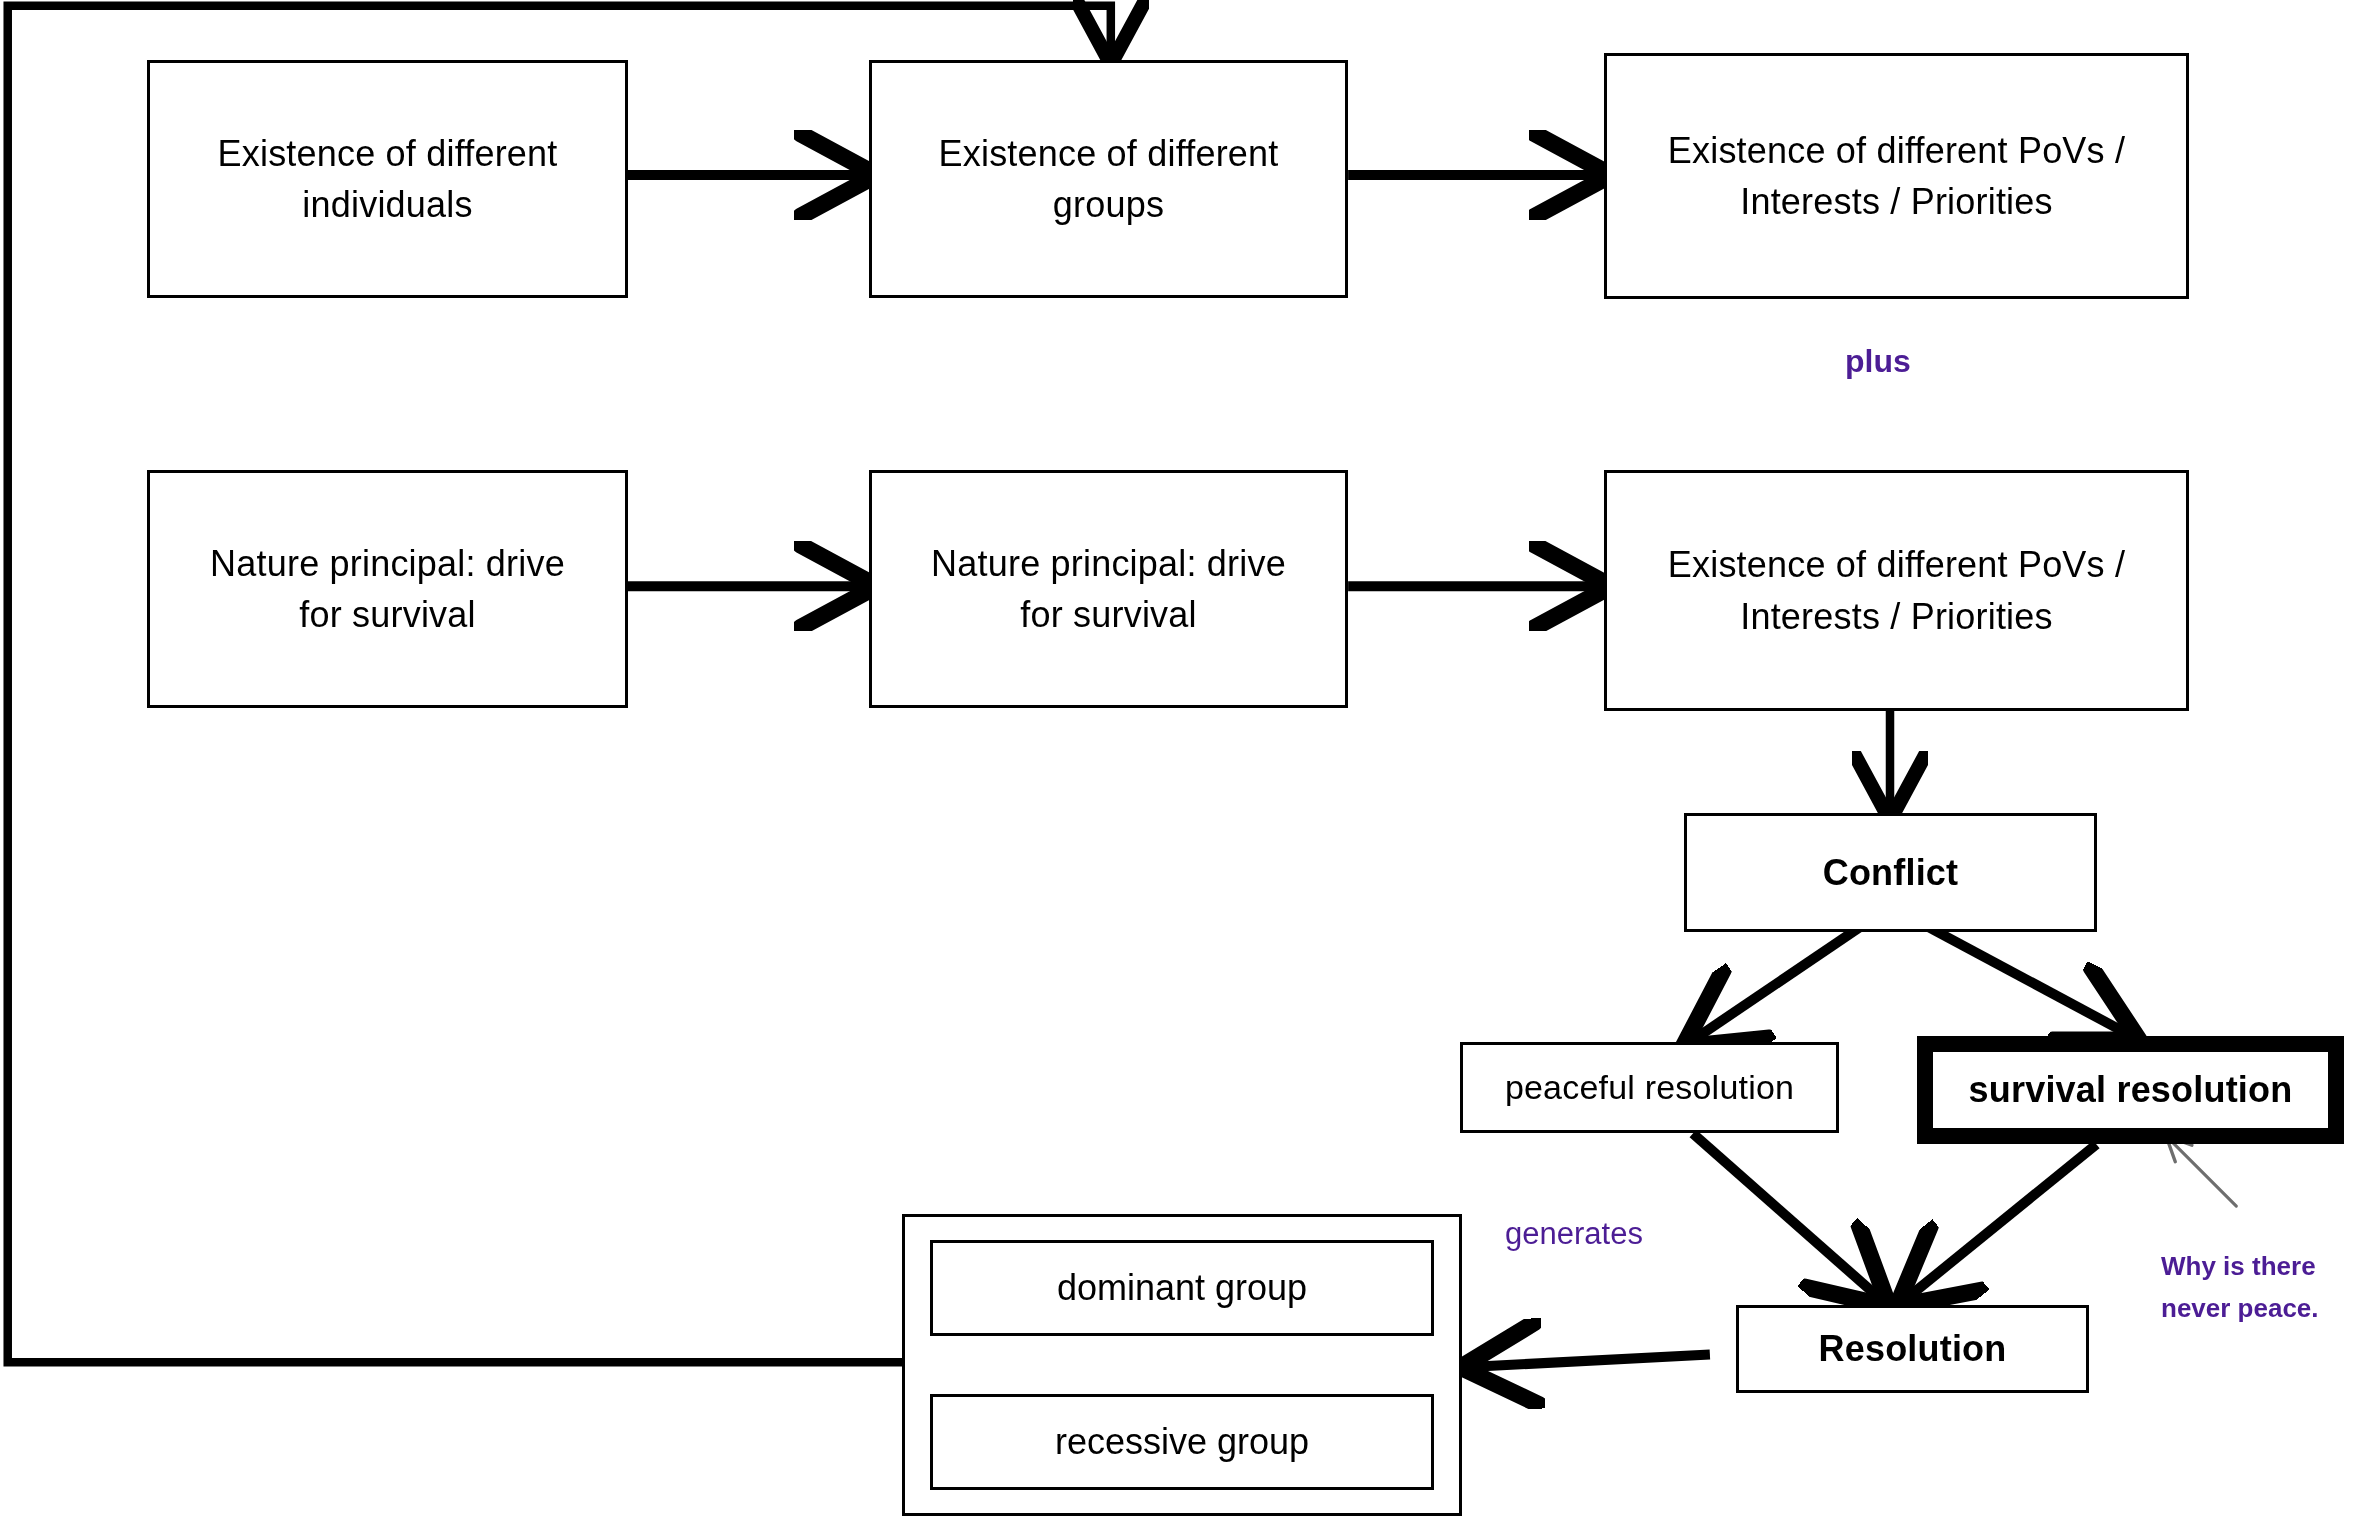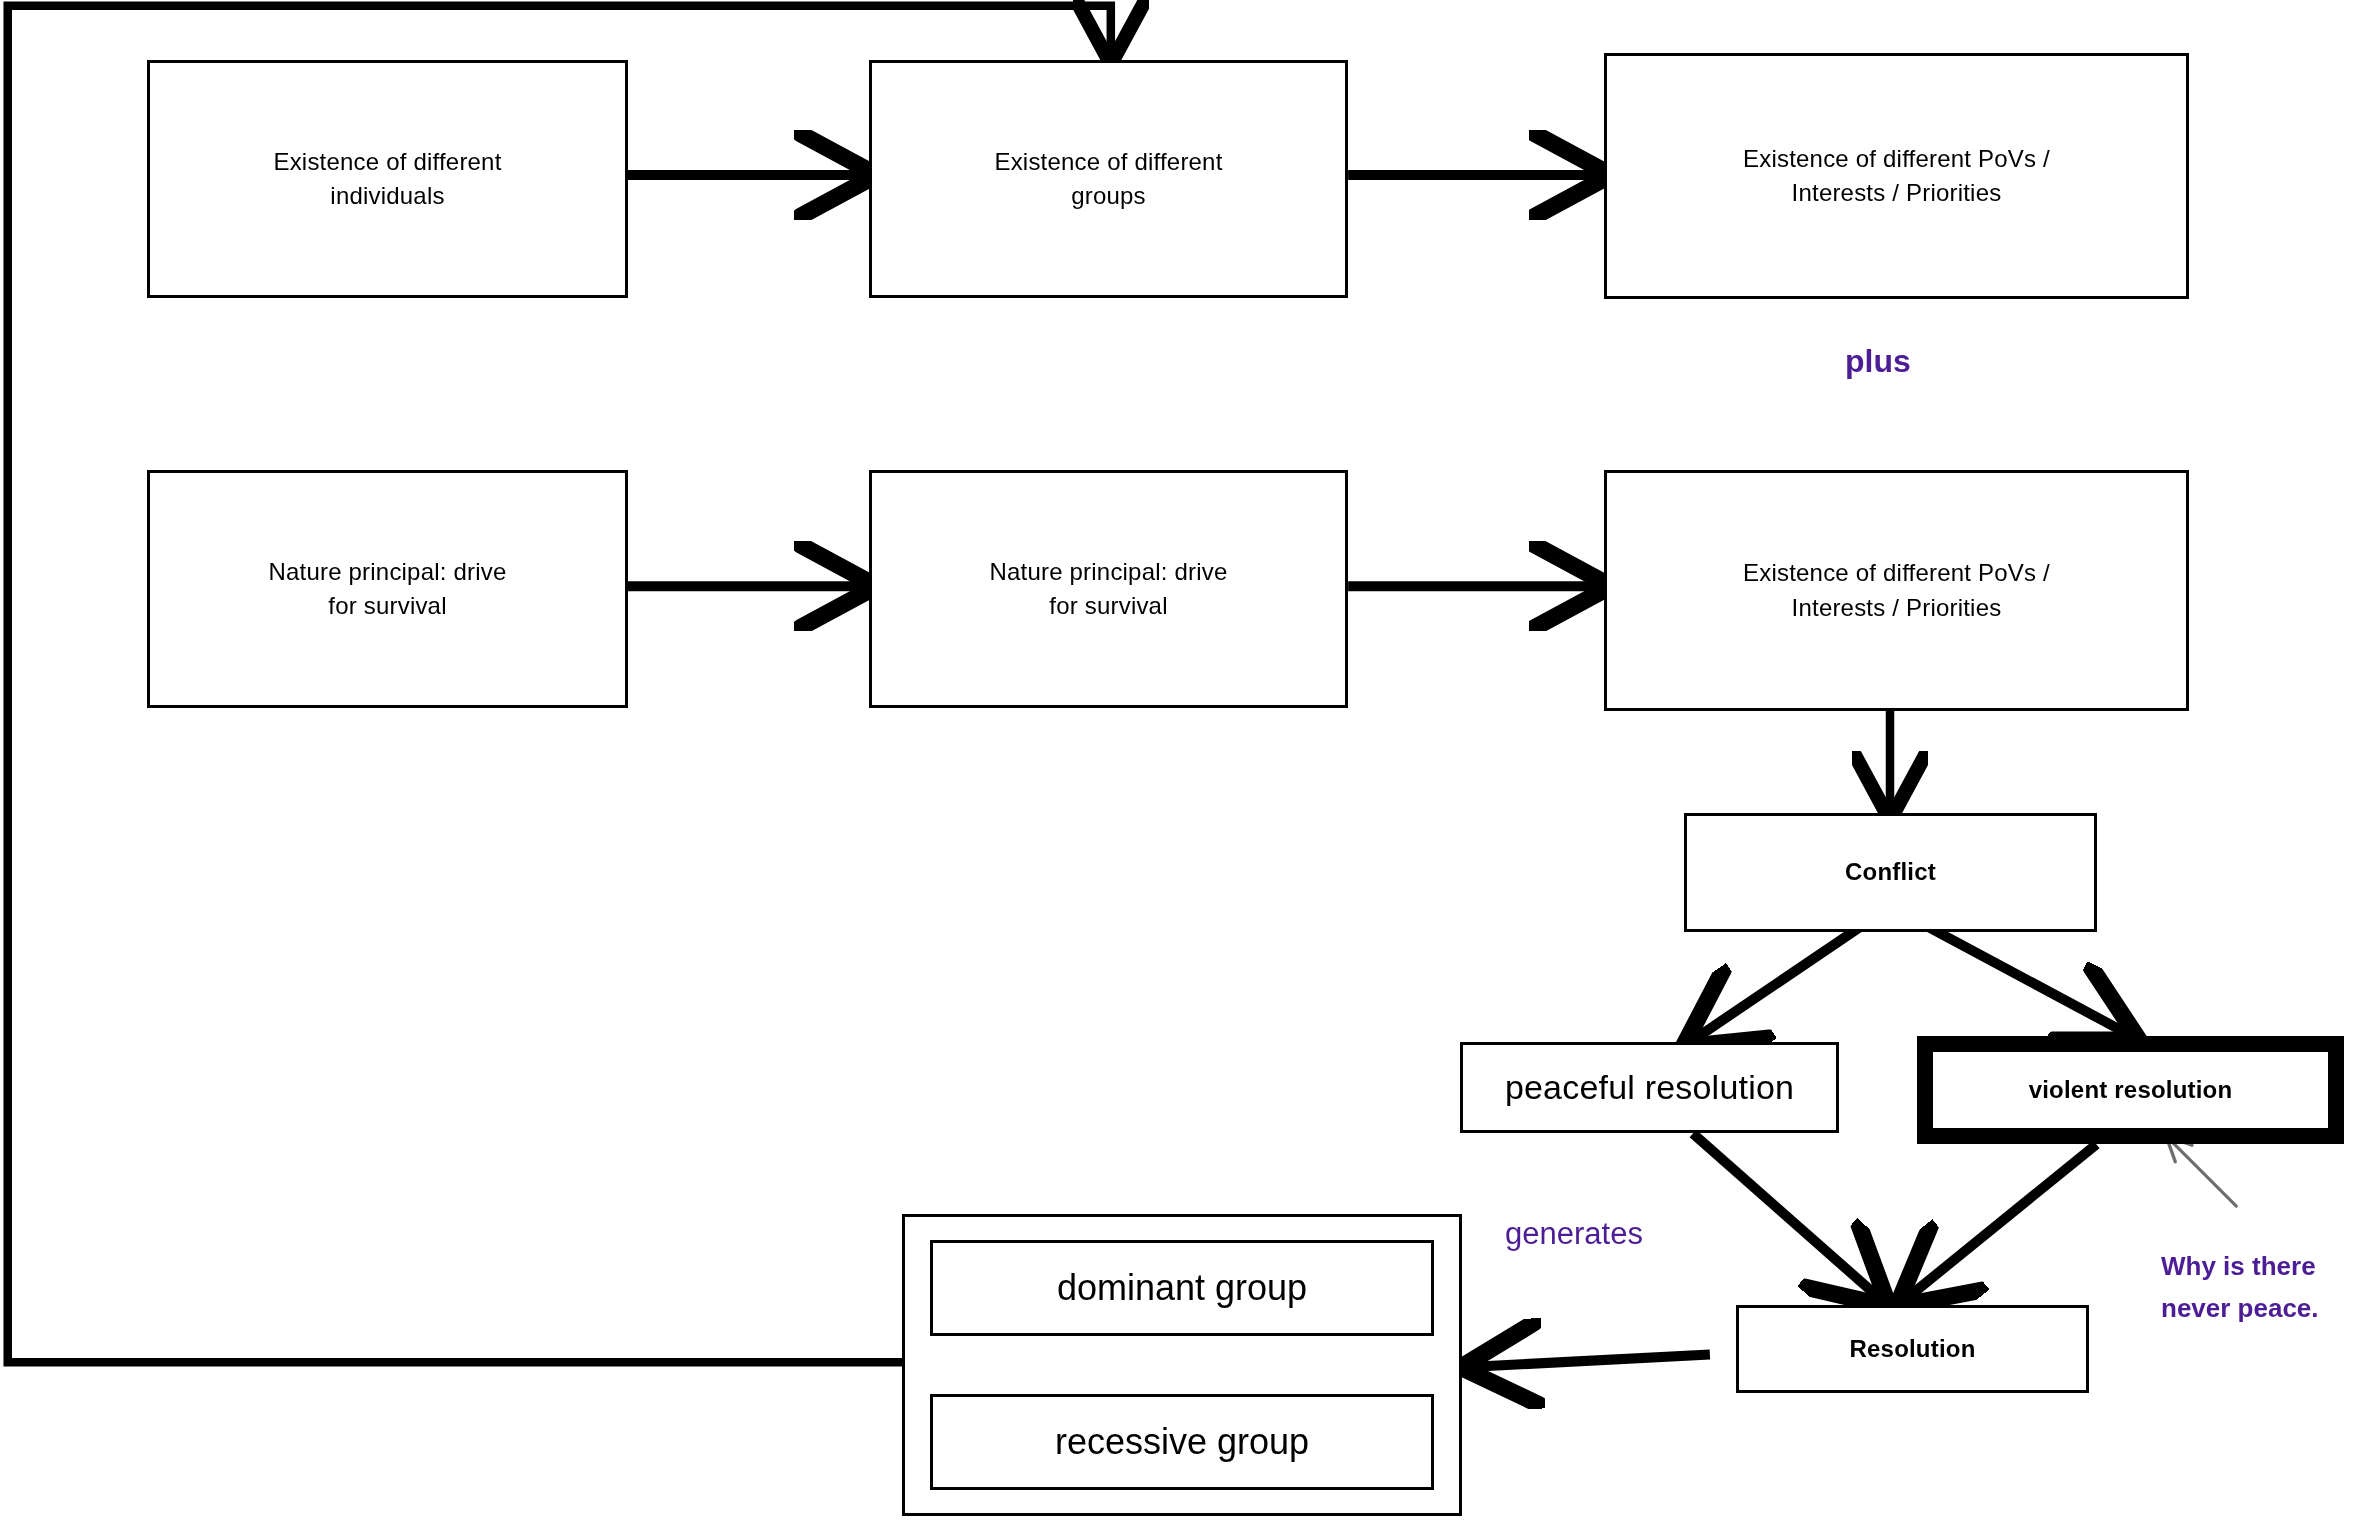--- a/index.html
+++ b/index.html
@@ -29,21 +29,21 @@
   .node {
     position: absolute;
     box-sizing: border-box;
     background: #ffffff;
     border: 3.1px solid #000000;
     display: flex;
     align-items: center;
     justify-content: center;
     text-align: center;
     color: #000000;
-    font-size: 24px;
+    font-size: 36px;
     line-height: 1.42;
     letter-spacing: 0.2px;
     z-index: 3;
   }
   .node .txt {
     display: block;
     padding: 0 14px;
     white-space: pre-line;
   }
   .node.bold { font-weight: bold; }
@@ -190,21 +190,21 @@
   <div class="node bold" id="n-conflict" style="left:1684px; top:813px; width:413px; height:119px;">
     <span class="txt">Conflict</span>
   </div>
 
   <div class="node small" id="n-peaceful" style="left:1460px; top:1042px; width:379px; height:91px;">
     <span class="txt">peaceful resolution</span>
   </div>
 
   <div class="node emphasis bold" id="n-violent" style="left:1917px; top:1036px; width:427px; height:108px;">
     <span class="inner">
-      <span class="txt">violent resolution</span>
+      <span class="txt">survival resolution</span>
     </span>
   </div>
 
   <div class="label" id="label-generates">generates</div>
 
   <div class="node bold" id="n-resolution" style="left:1736px; top:1305px; width:353px; height:88px;">
     <span class="txt">Resolution</span>
   </div>
 
   <div class="group-container" id="n-group-container" style="left:902px; top:1214px; width:560px; height:302px;">

